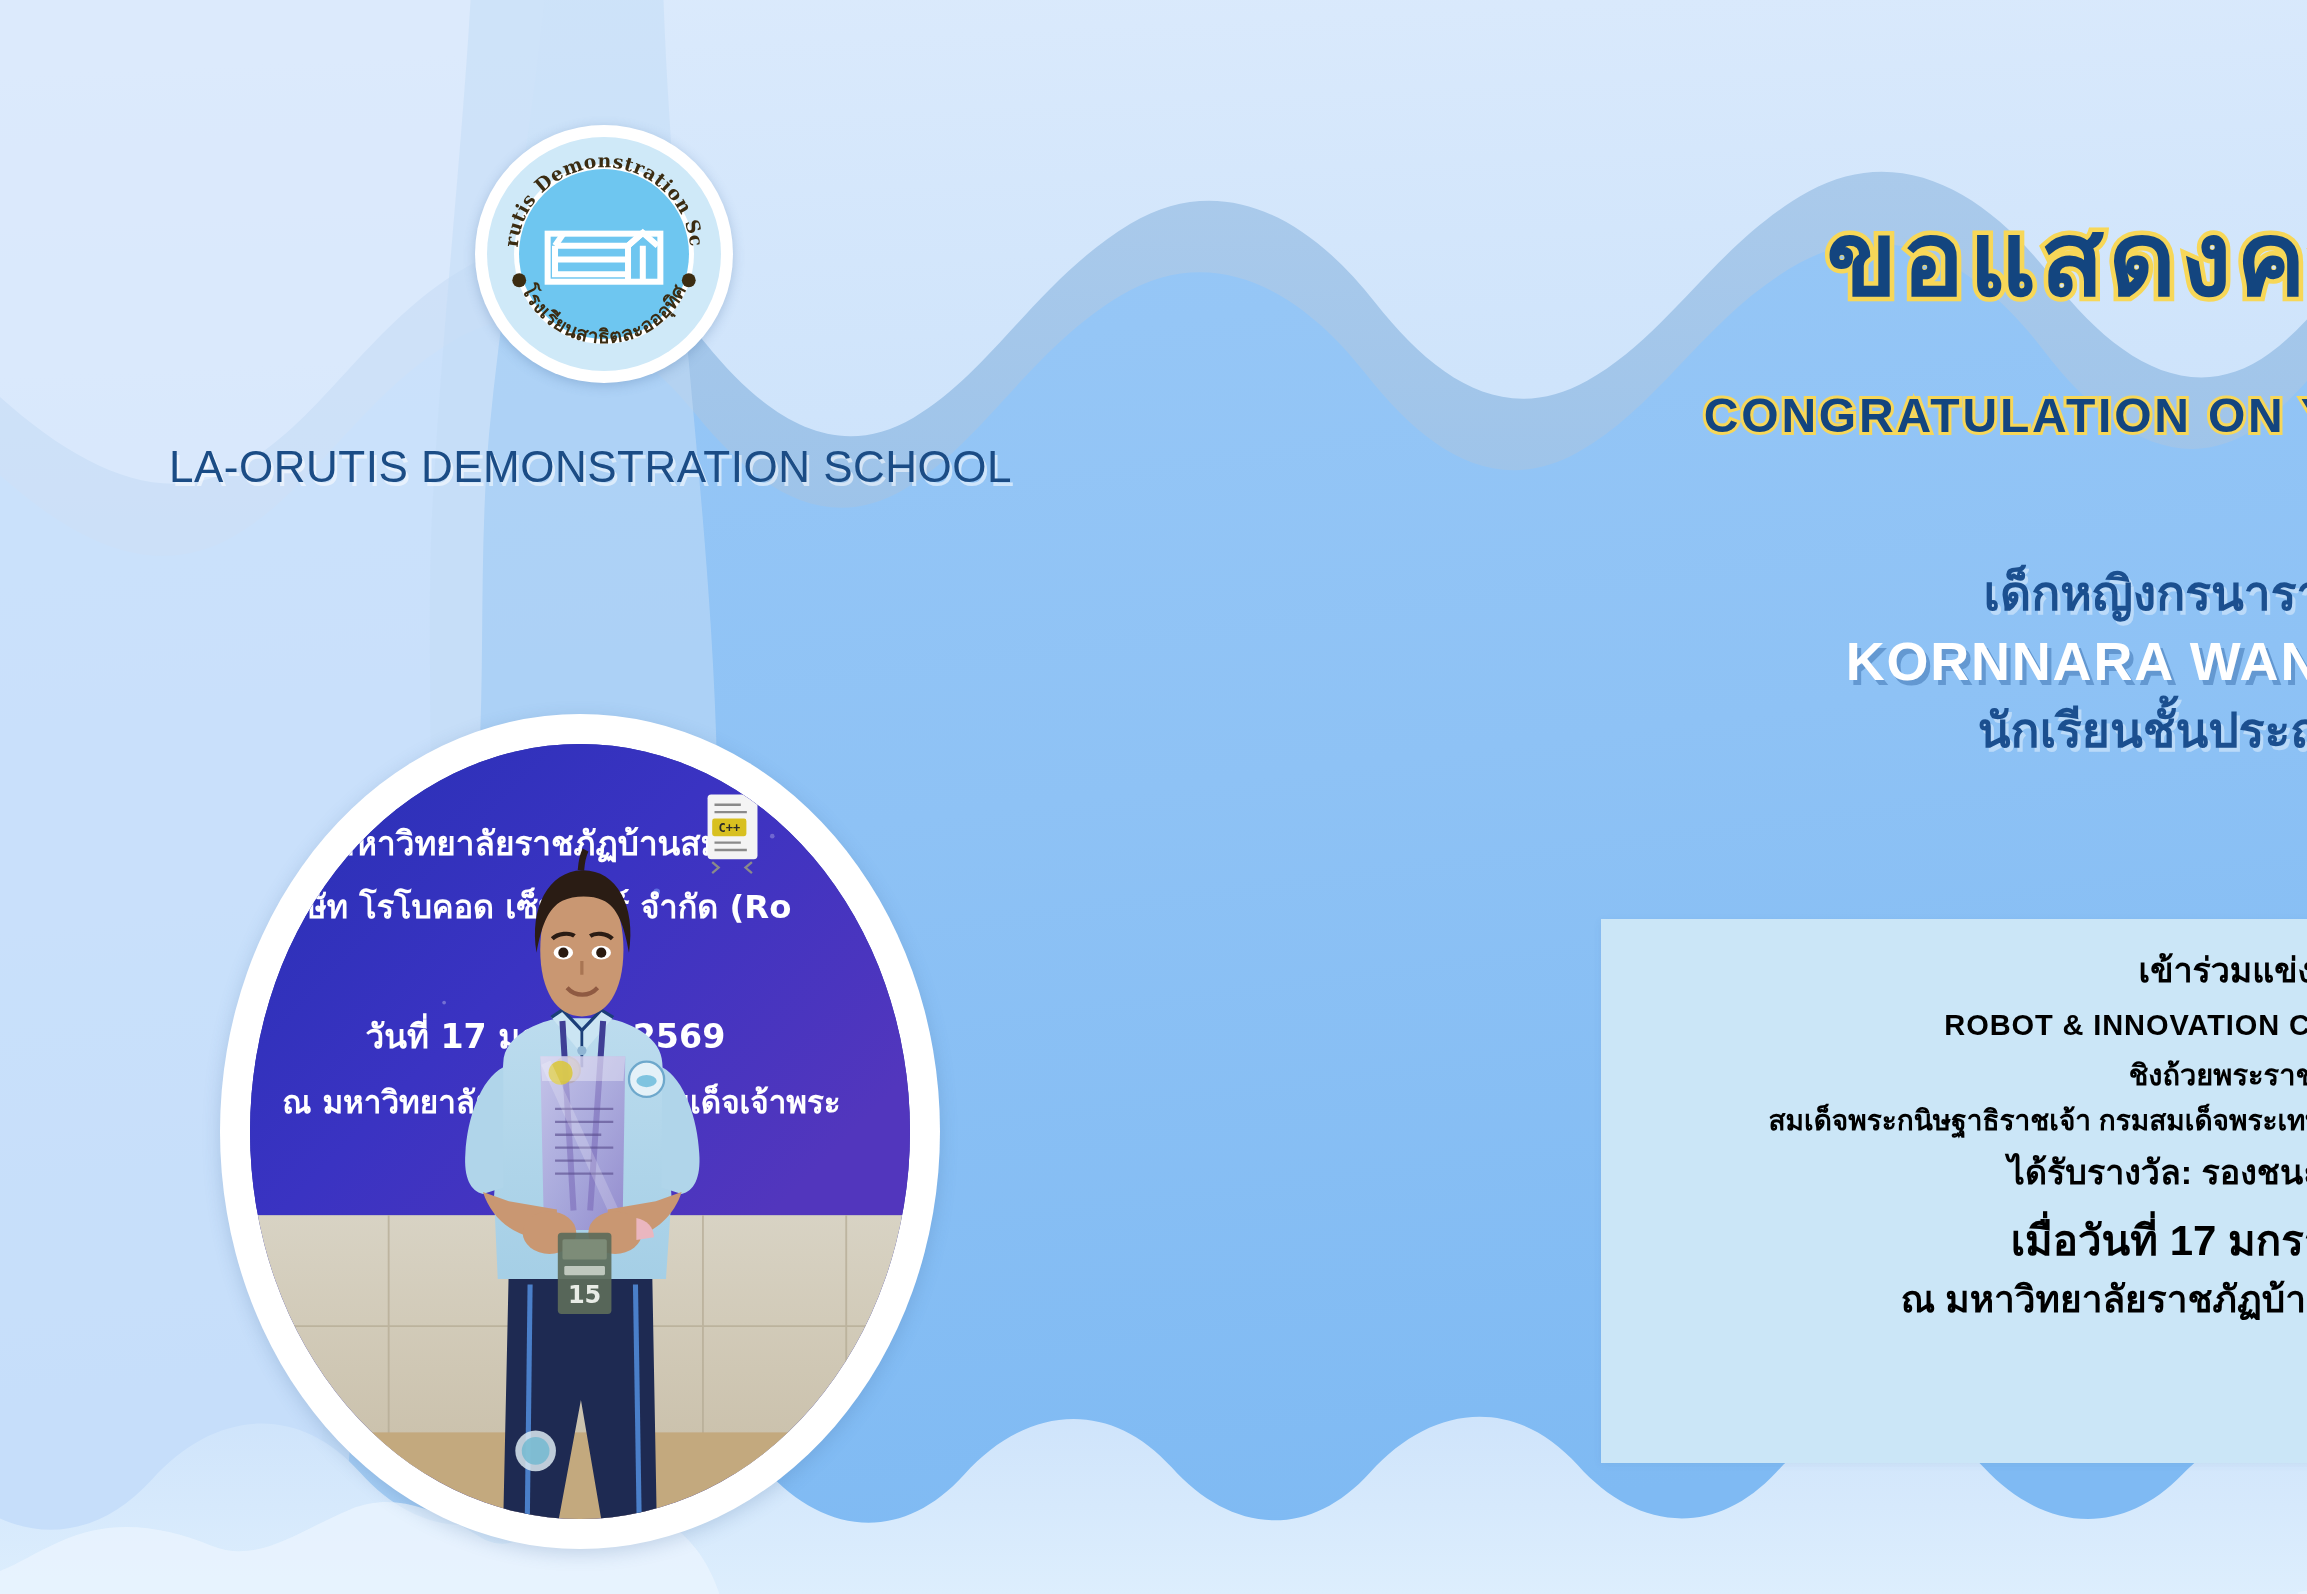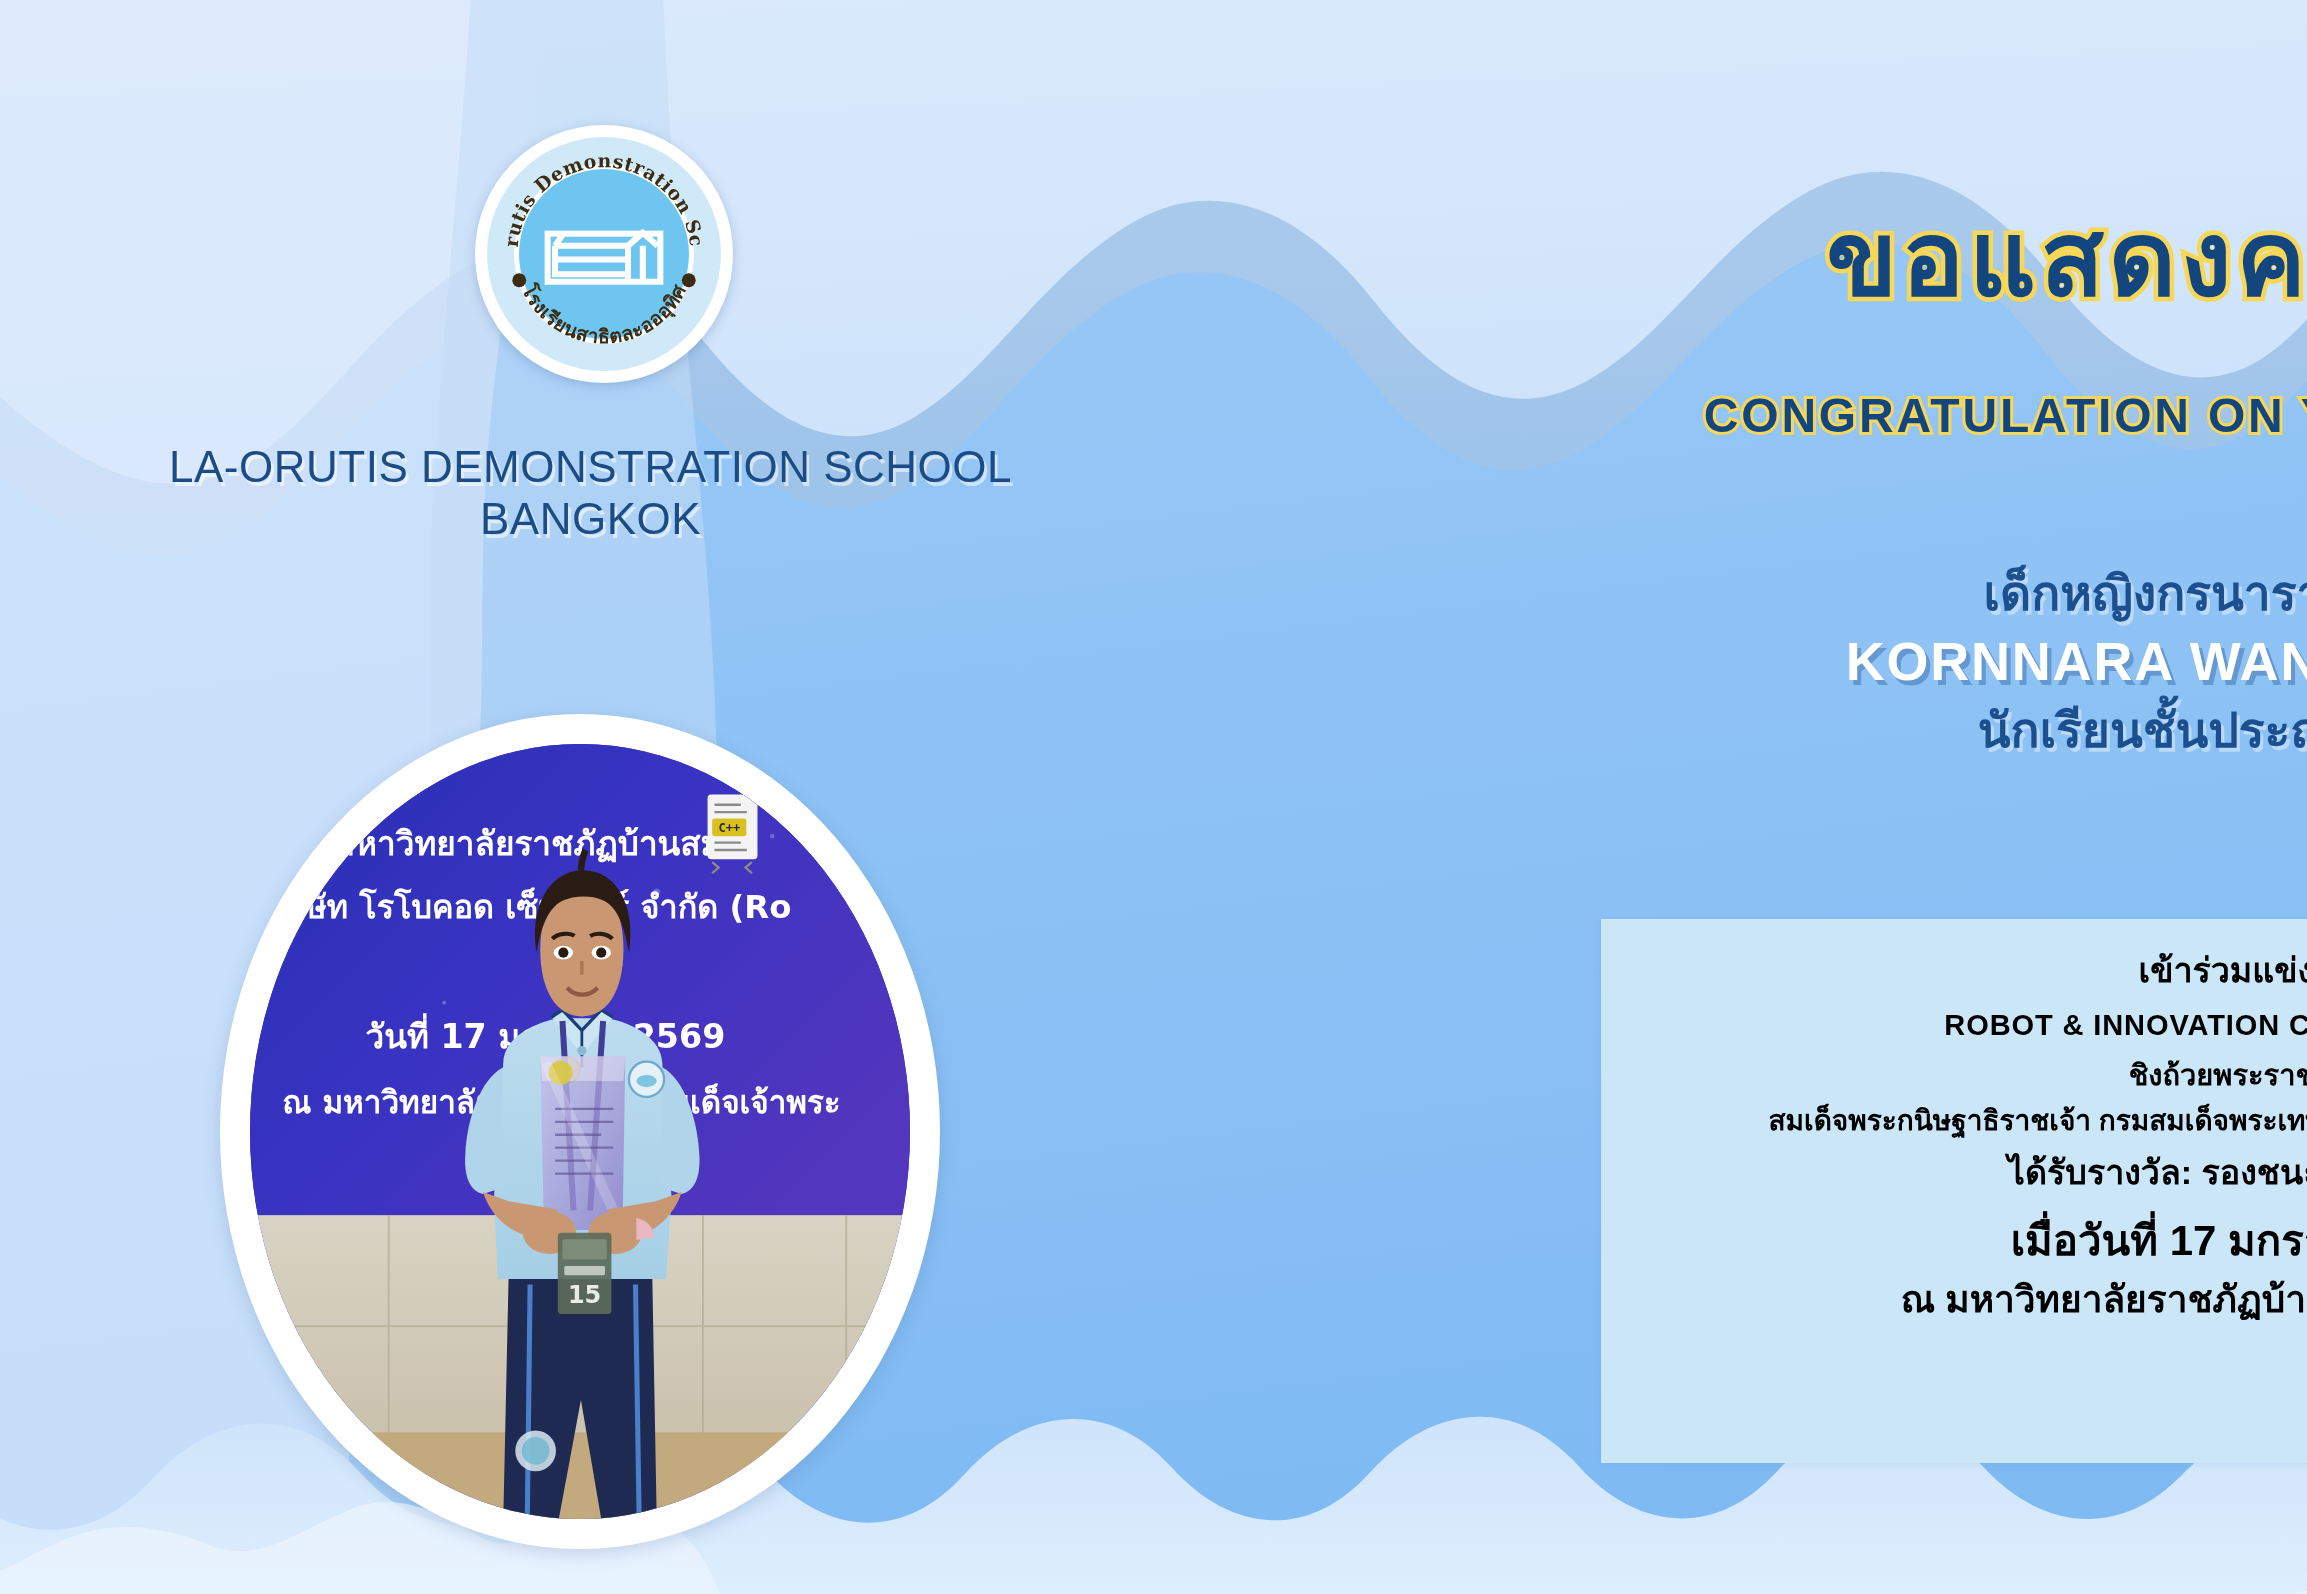--- a/index.html
+++ b/index.html
@@ -295,21 +295,20 @@
         <text font-family="&quot;DejaVu Sans&quot;, sans-serif" font-size="42" font-weight="bold" fill="#3b2c12" letter-spacing="1">
           <textPath href="#arcBot" startOffset="50%" text-anchor="middle">โรงเรียนสาธิตละอออุทิศ</textPath>
         </text>
         <circle cx="96" cy="337" r="15" fill="#3b2c12"></circle>
         <circle cx="464" cy="337" r="15" fill="#3b2c12"></circle>
       </svg>
     </div>
 
     <div class="school-name">
       <div>LA-ORUTIS DEMONSTRATION SCHOOL</div>
-      <div>BANGKOK</div>
     </div>
 
     <div class="photo-wrap">
       <div class="photo-inner">
         <svg class="photo-svg" viewBox="0 0 1428 1678" preserveAspectRatio="xMidYMid slice">
           <defs>
             <linearGradient id="pBack" x1="0" y1="0" x2="1" y2="0.7">
               <stop offset="0" stop-color="#2730b4"></stop>
               <stop offset="0.5" stop-color="#3a33c2"></stop>
               <stop offset="1" stop-color="#5236bd"></stop>

